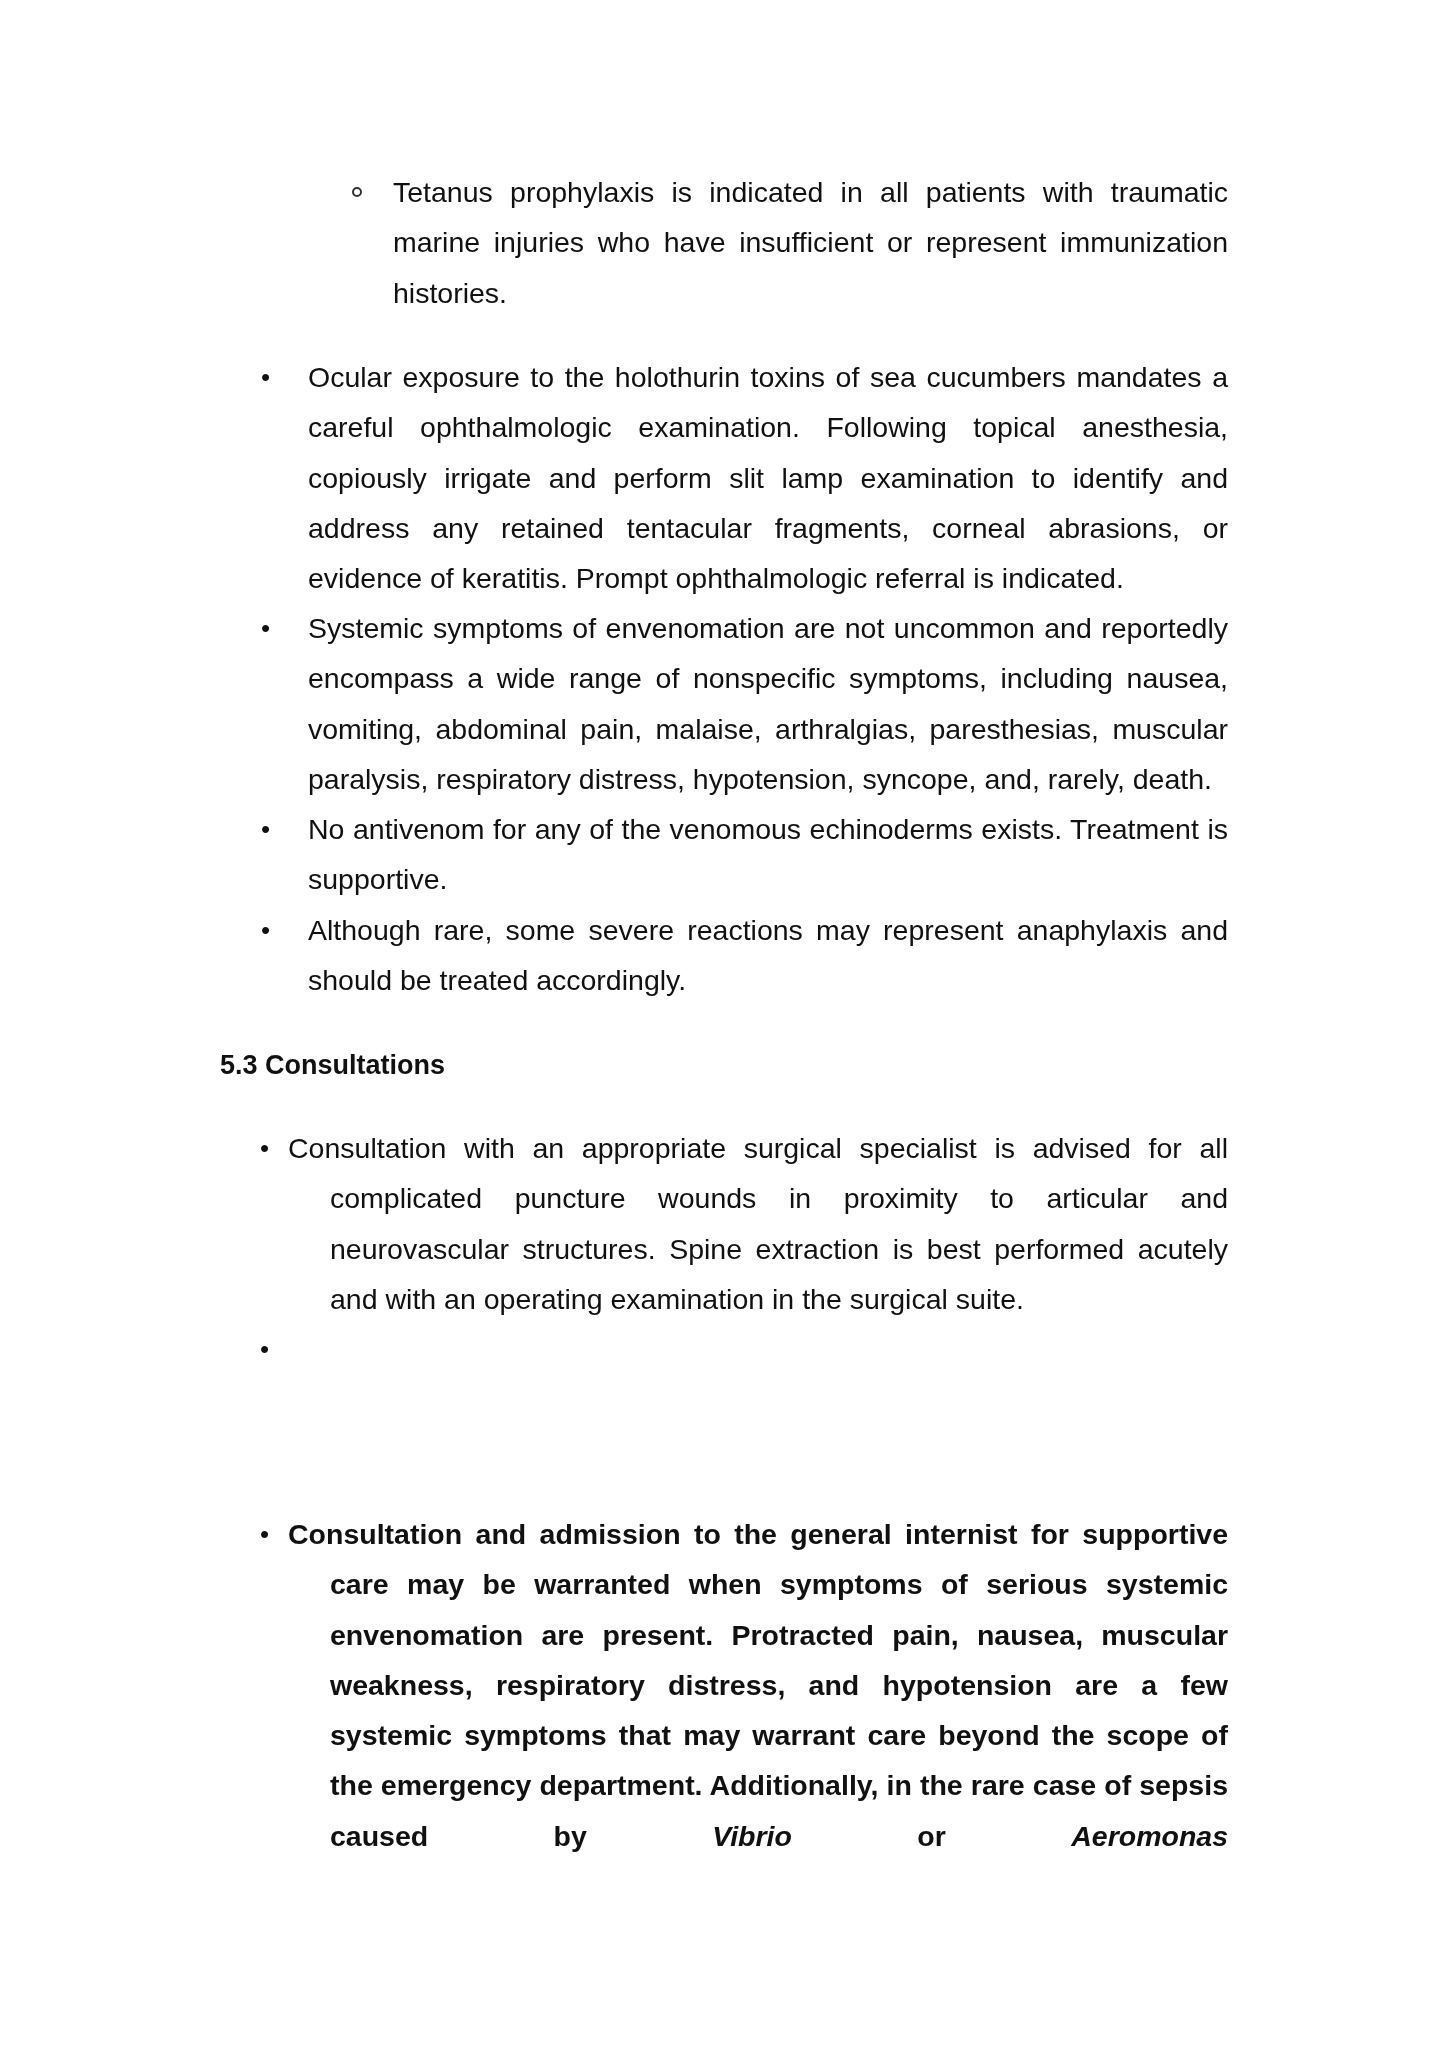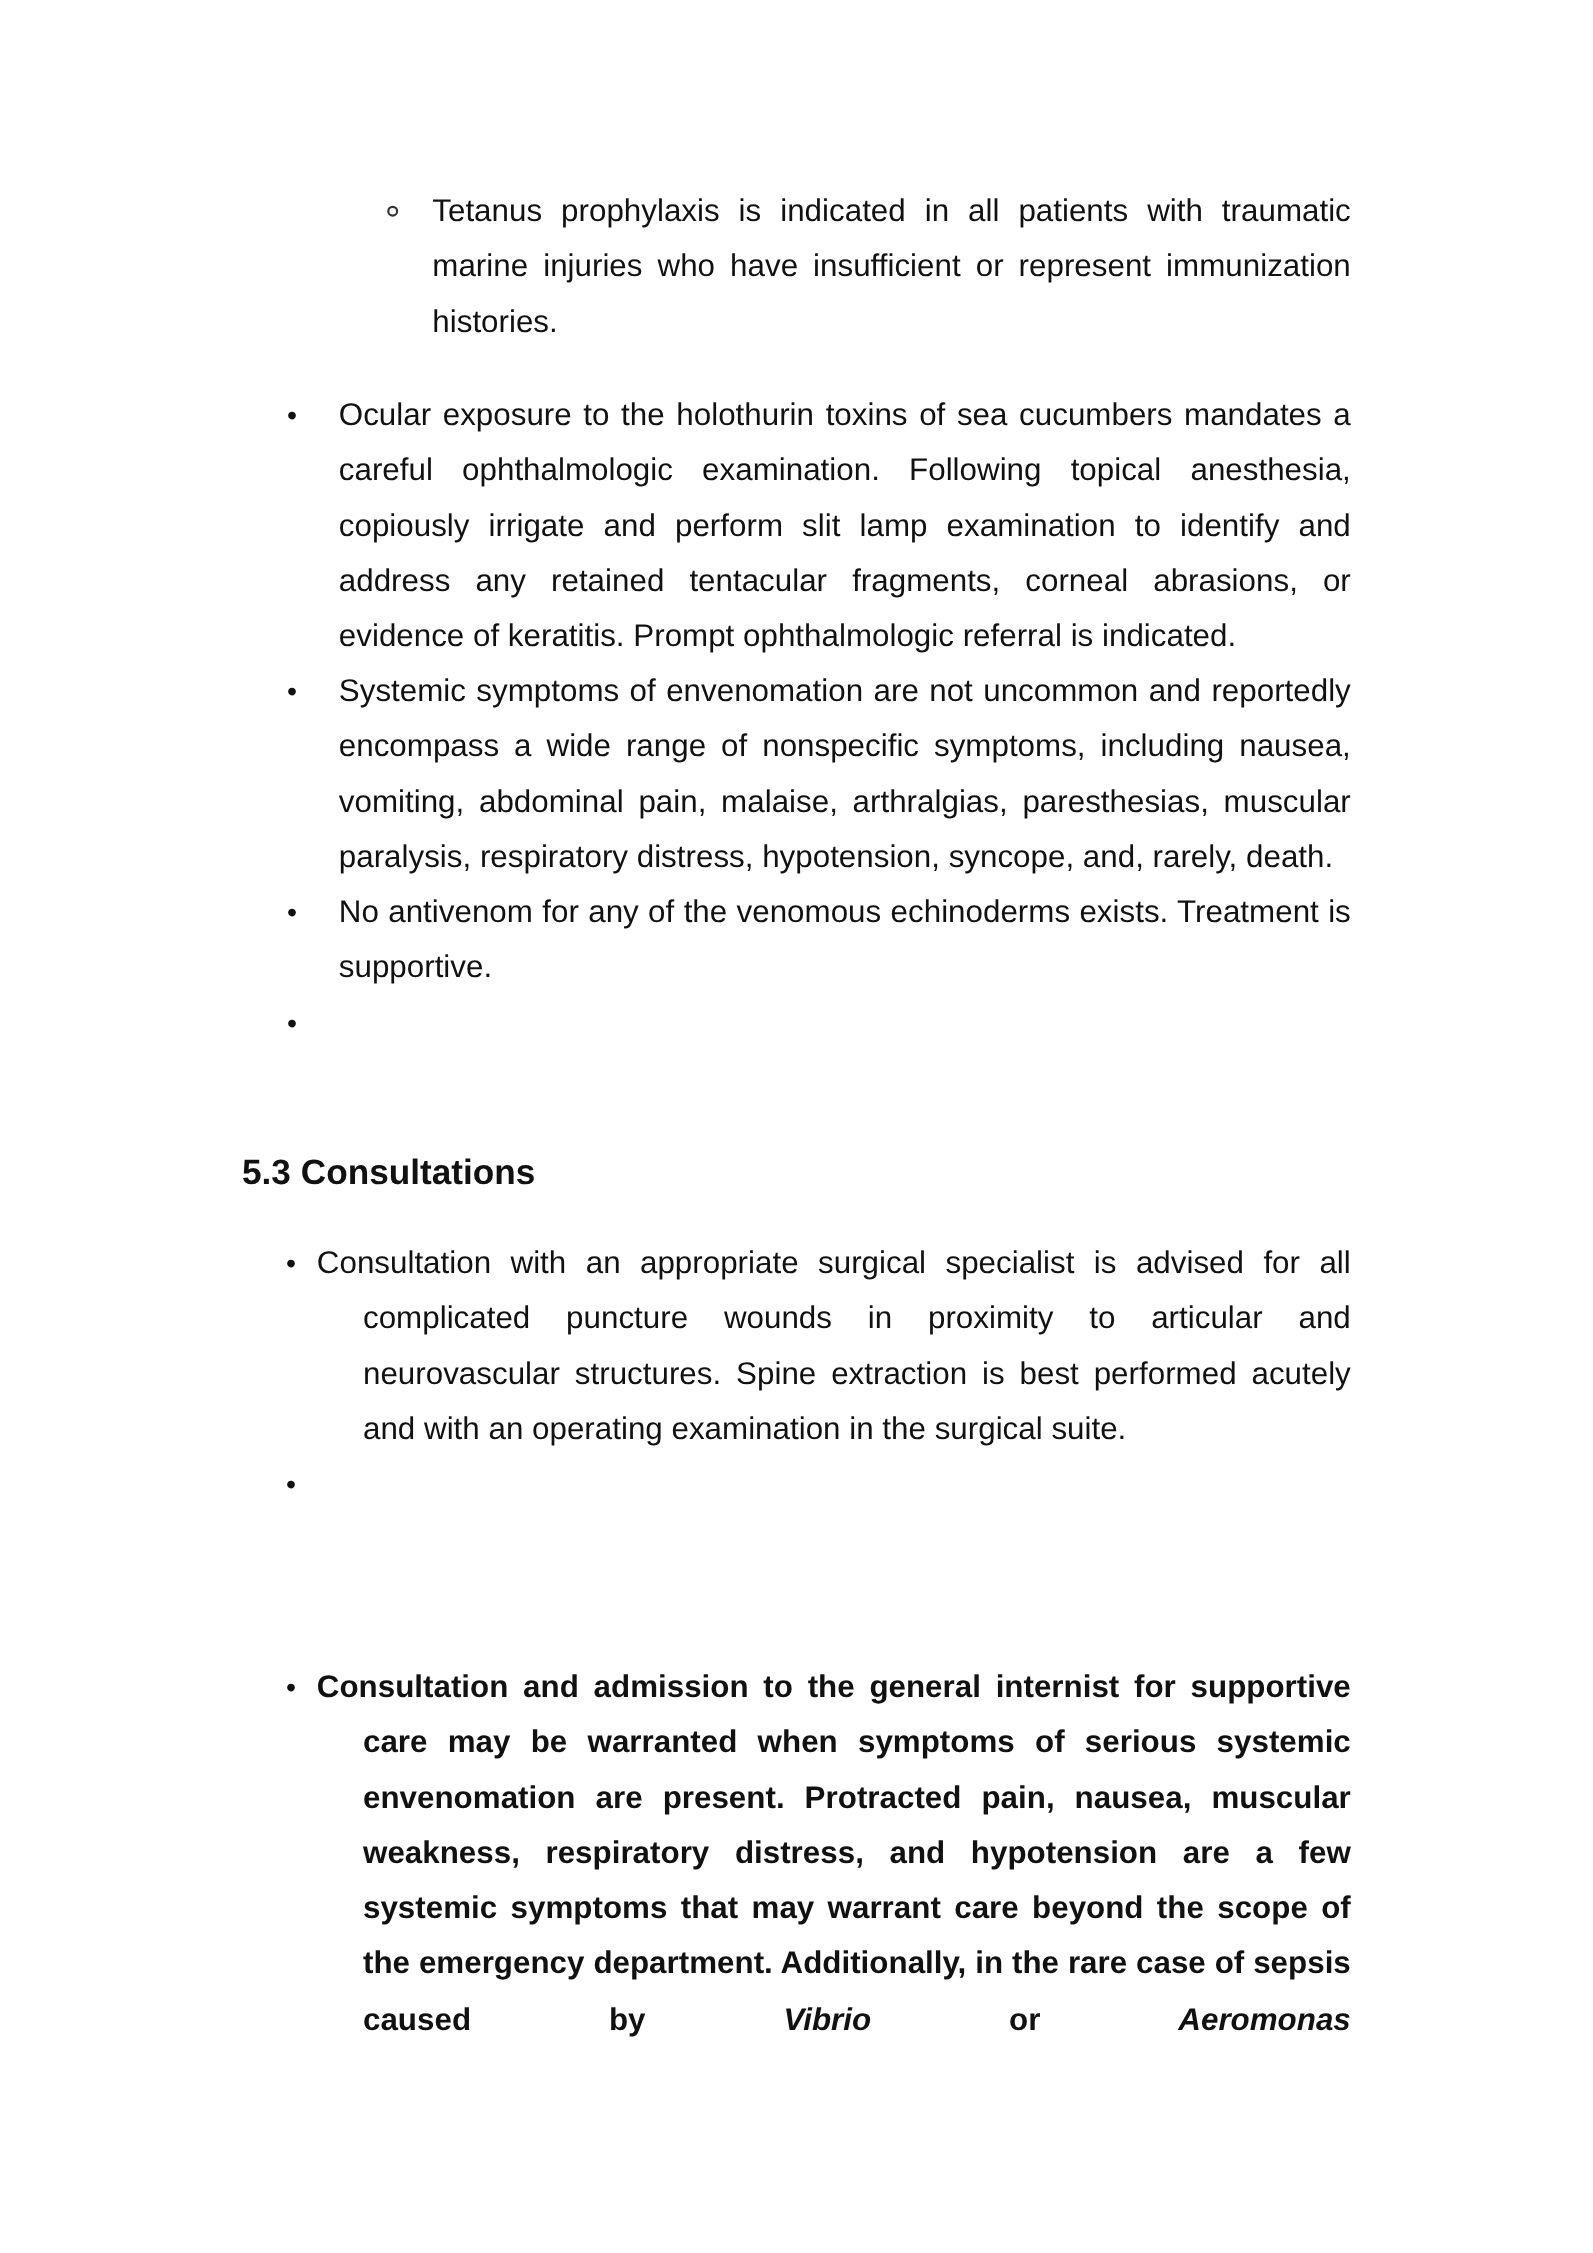--- a/index.html
+++ b/index.html
@@ -3,21 +3,21 @@
 <meta charset="utf-8">
 <style>
   html, body { margin: 0; padding: 0; background: #ffffff; }
   body { width: 1448px; height: 2048px; position: relative; overflow: hidden;
          font-family: "Liberation Sans", sans-serif; color: #111111; }
   .page { position: absolute; left: 0; top: 0; width: 1448px; height: 2048px; }
   .blk { position: absolute; font-size: 28.5px; line-height: 50.3px; }
   .blk .txt { display: block; text-align: justify; text-align-last: left; }
   .bullet { position: absolute; font-size: 26px; line-height: 50.3px; }
   .sub-bullet { position: absolute; width: 10px; height: 10px; border: 2px solid #333; border-radius: 50%; box-sizing: border-box; }
-  .heading { position: absolute; font-weight: bold; font-size: 32px; line-height: 50px; }
+  .heading { position: absolute; font-weight: bold; font-size: 27px; line-height: 50px; }
   i { font-style: italic; }
 </style>
 </head>
 <body>
 
 <div class="page">
 
   <span class="sub-bullet" style="left:352px; top:187px;"></span>
   <div class="blk" style="left:393px; top:167px; width:835px;">
     <span class="txt">Tetanus prophylaxis is indicated in all patients with traumatic marine injuries who have insufficient or represent immunization histories.</span>
@@ -32,20 +32,23 @@
   <div class="blk" style="left:308px; top:603px; width:920px;">
     <span class="txt">Systemic symptoms of envenomation are not uncommon and reportedly encompass a wide range of nonspecific symptoms, including nausea, vomiting, abdominal pain, malaise, arthralgias, paresthesias, muscular paralysis, respiratory distress, hypotension, syncope, and, rarely, death.</span>
   </div>
 
   <span class="bullet" style="left:261px; top:804px;">•</span>
   <div class="blk" style="left:308px; top:804px; width:920px;">
     <span class="txt">No antivenom for any of the venomous echinoderms exists. Treatment is supportive.</span>
   </div>
 
   <span class="bullet" style="left:261px; top:905px;">•</span>
+  <div class="blk" style="left:308px; top:905px; width:920px;">
+    <span class="txt">Although rare, some severe reactions may represent anaphylaxis and should be treated accordingly.</span>
+  </div>
 
   <div class="heading" style="left:220px; top:1040px;">5.3 Consultations</div>
 
   <span class="bullet" style="left:260px; top:1123px;">•</span>
   <div class="blk" style="left:288px; top:1123px; width:940px;">
     <span class="txt" style="padding-left:42px; text-indent:-42px;">Consultation with an appropriate surgical specialist is advised for all complicated puncture wounds in proximity to articular and neurovascular structures. Spine extraction is best performed acutely and with an operating examination in the surgical suite.</span>
   </div>
 
   <span class="bullet" style="left:260px; top:1324px;">•</span>
 

